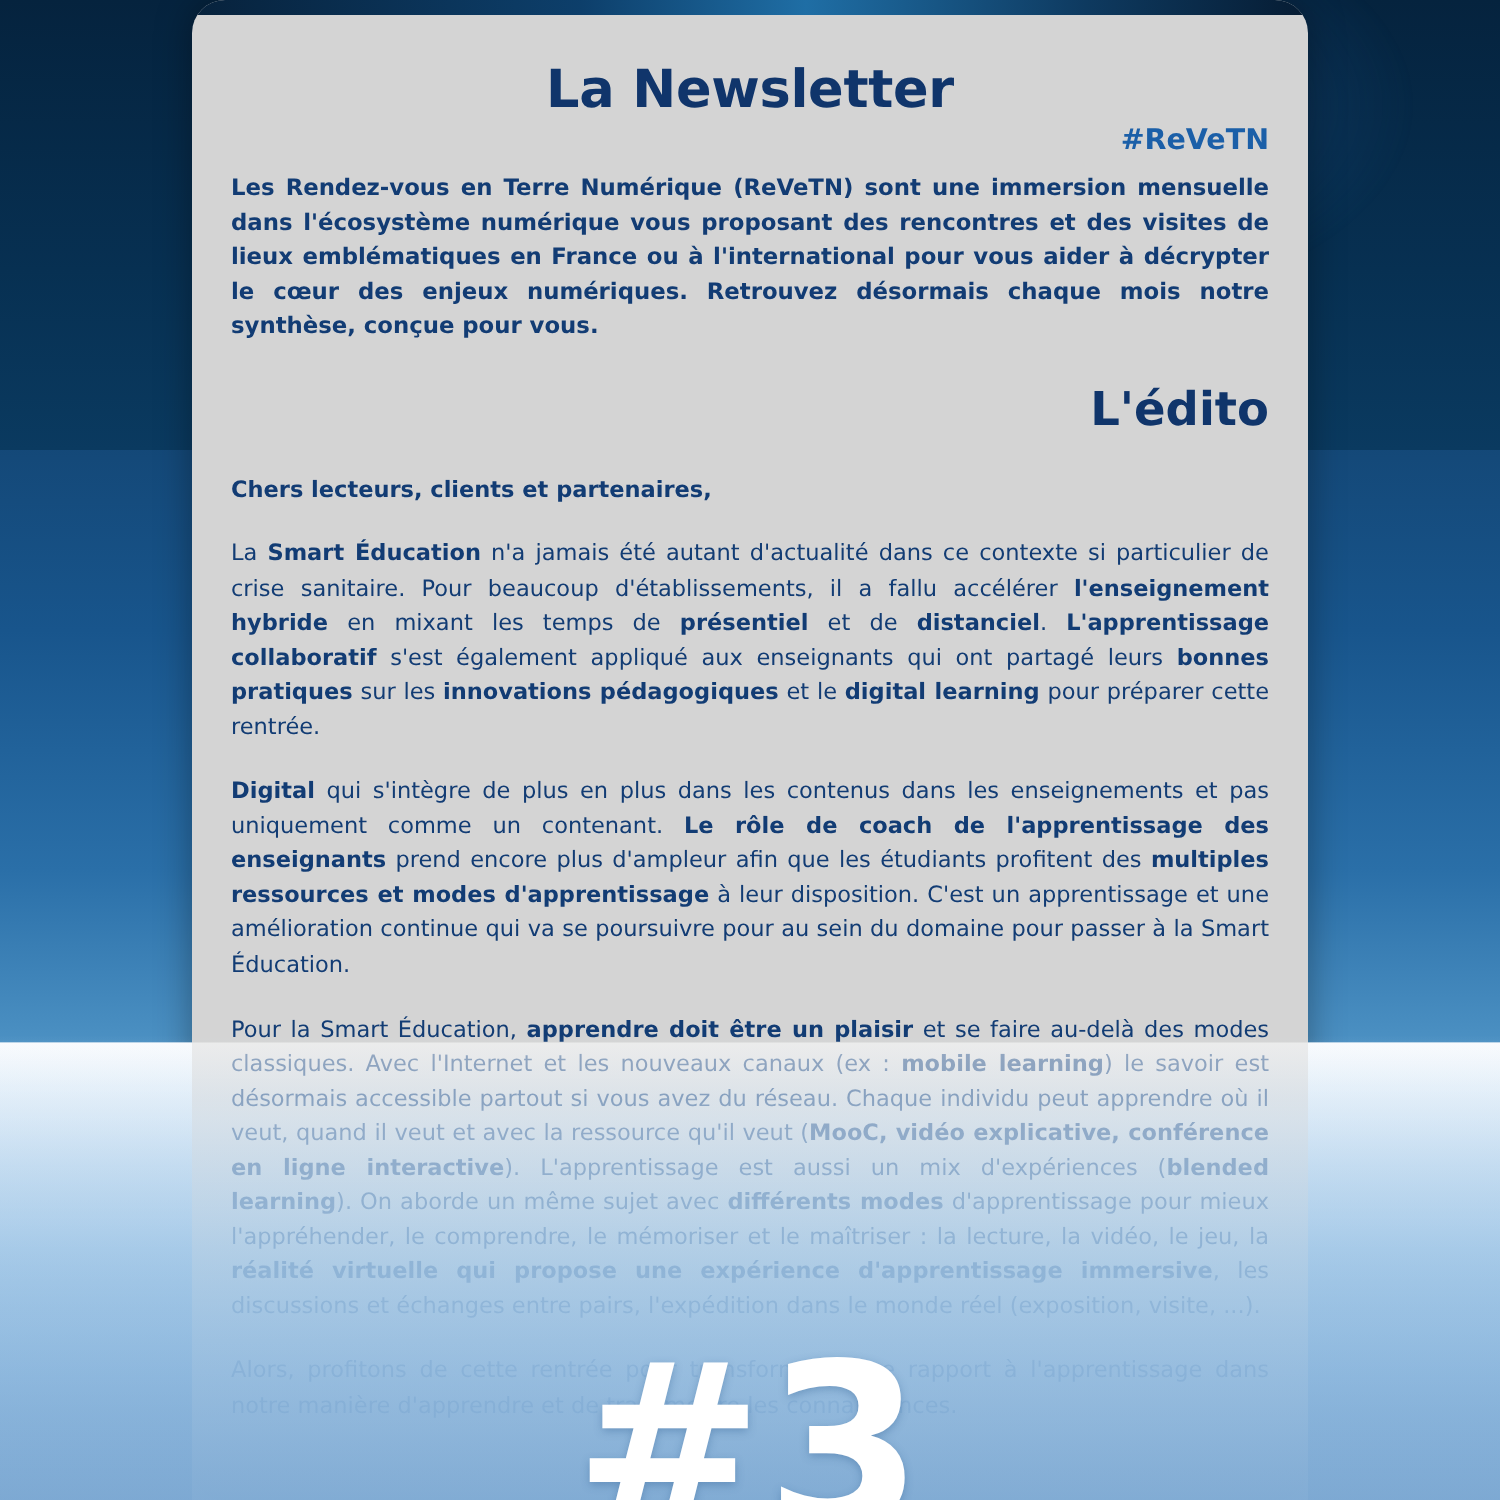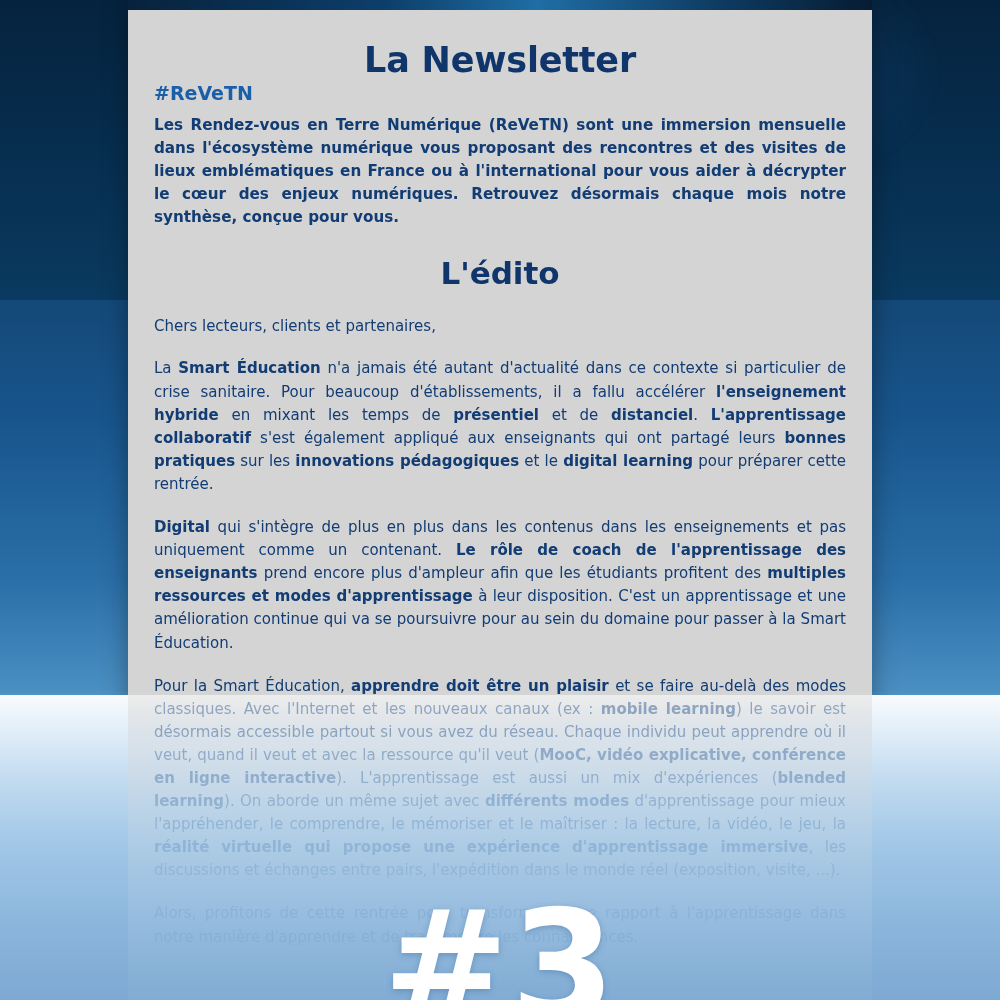--- a/index.html
+++ b/index.html
@@ -56,20 +56,21 @@
   
   .sheet {
     position: absolute;
     left: 128px;
     top: 0;
     width: 744px;
     height: 1000px;
     background: #d4d4d4;
     box-shadow: 0 0 24px rgba(0,0,0,0.35);
     overflow: hidden;
+    border-radius: 22px;
   }
   .sheet-inner {
     position: relative;
     padding: 26px 26px 0 26px;
     color: #0e2f57;
   }
 
   
   .sheet-top-image {
     position: absolute;
@@ -81,51 +82,51 @@
 
   h1.title {
     margin: 14px 0 2px 0;
     text-align: center;
     font-size: 35px;
     font-weight: bold;
     color: #10356b;
     letter-spacing: -0.2px;
   }
   .hashtag {
-    text-align: left;
+    text-align: right;
     font-size: 19px;
     font-weight: bold;
     color: #1b5fa8;
     margin-bottom: 10px;
   }
 
   p.intro {
     margin: 0 0 8px 0;
     text-align: justify;
     font-size: 15.2px;
     line-height: 1.52;
     color: #123c74;
     font-weight: bold;
   }
   p.intro .light {
     font-weight: bold;
   }
 
   h2.edito {
     margin: 26px 0 26px 0;
-    text-align: center;
+    text-align: right;
     font-size: 31px;
     font-weight: bold;
     color: #10356b;
   }
 
   p.salut {
     margin: 0 0 22px 0;
     font-size: 15px;
-    font-weight: normal;
+    font-weight: bold;
     color: #123c74;
   }
 
   p.body {
     margin: 0 0 20px 0;
     text-align: justify;
     font-size: 15px;
     line-height: 1.54;
     color: #123c74;
   }

